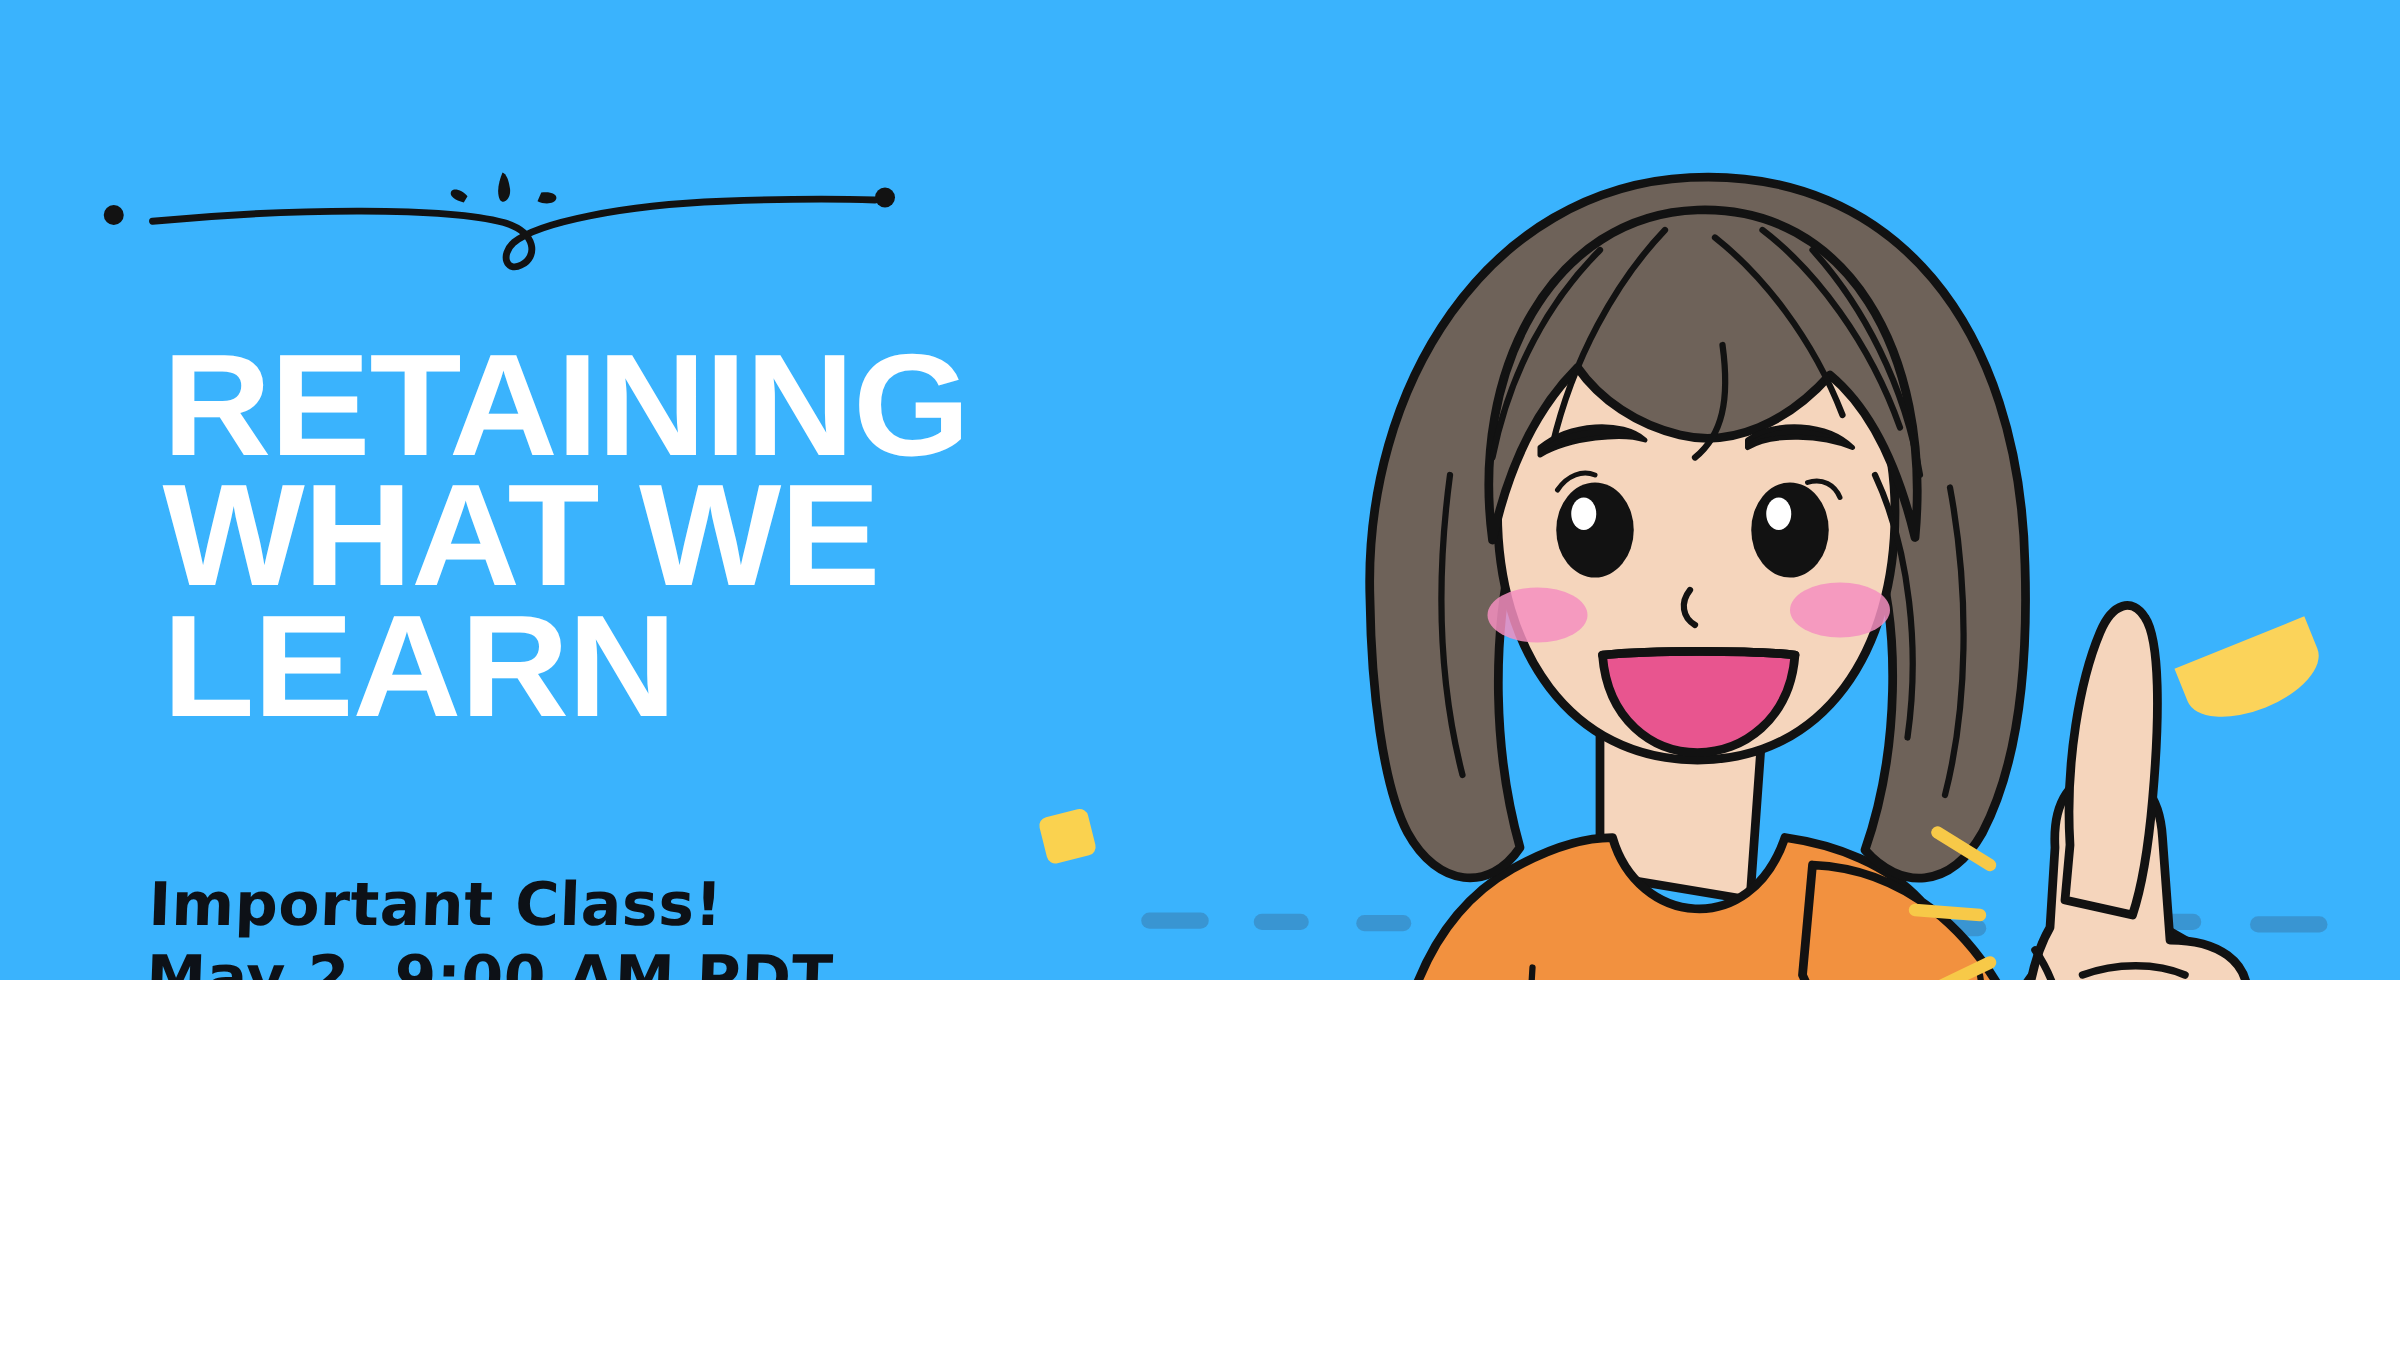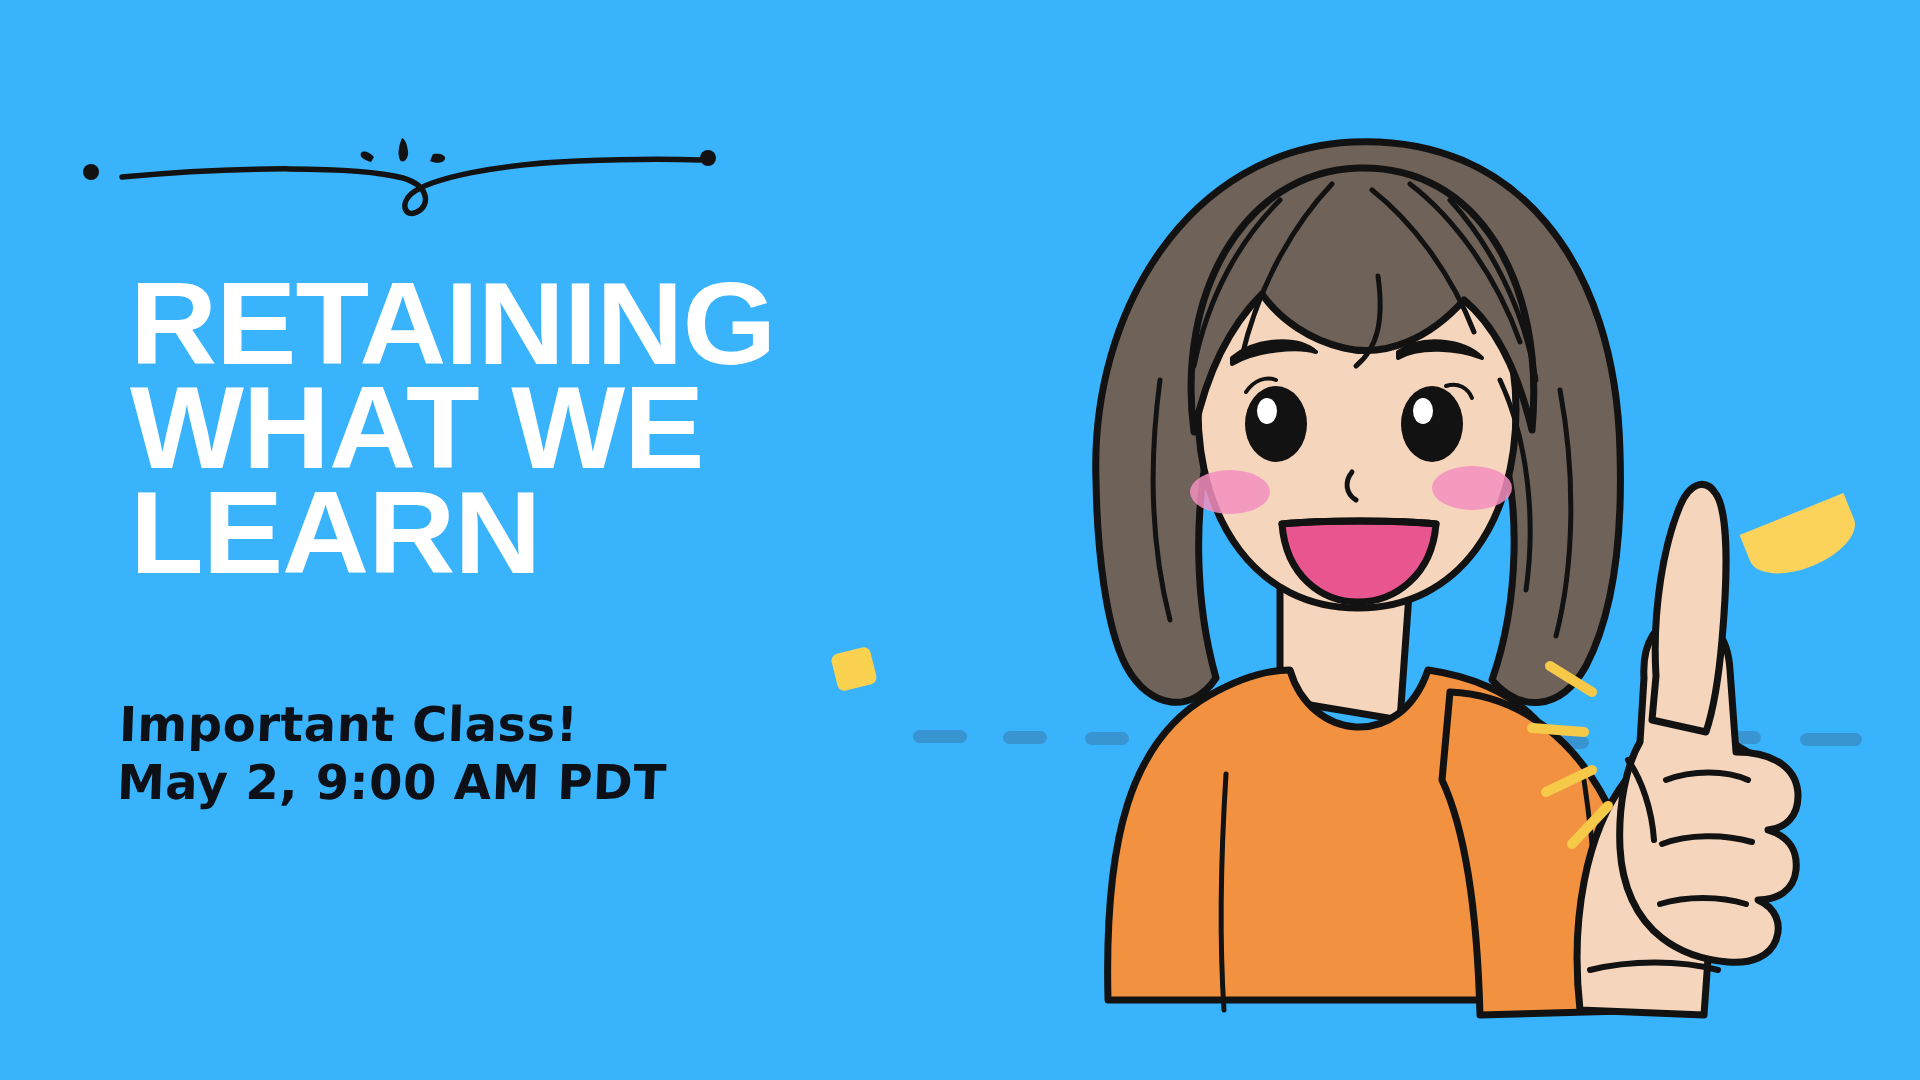--- a/index.html
+++ b/index.html
@@ -3,21 +3,21 @@
 <meta charset="utf-8">
 <style>
   html, body {
     margin: 0;
     padding: 0;
     background: #ffffff;
   }
   #slide {
     position: relative;
     width: 1920px;
-    height: 1080px;
+    height: 784px;
     overflow: hidden;
     background: #3ab3fd;
     font-family: "Liberation Sans", sans-serif;
   }
 
   
   .flourish {
     position: absolute;
     left: 78px;
     top: 120px;

